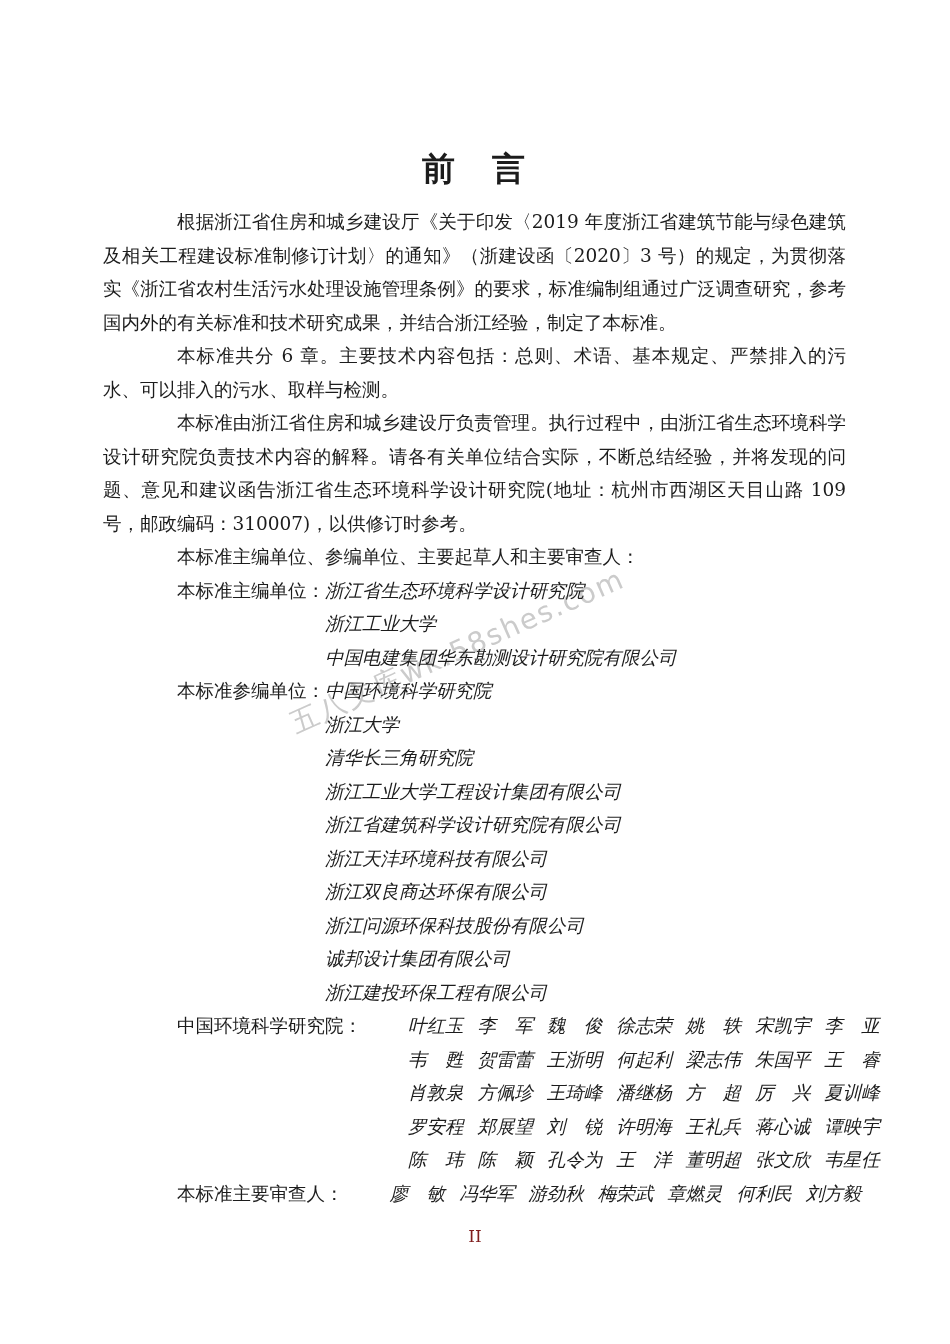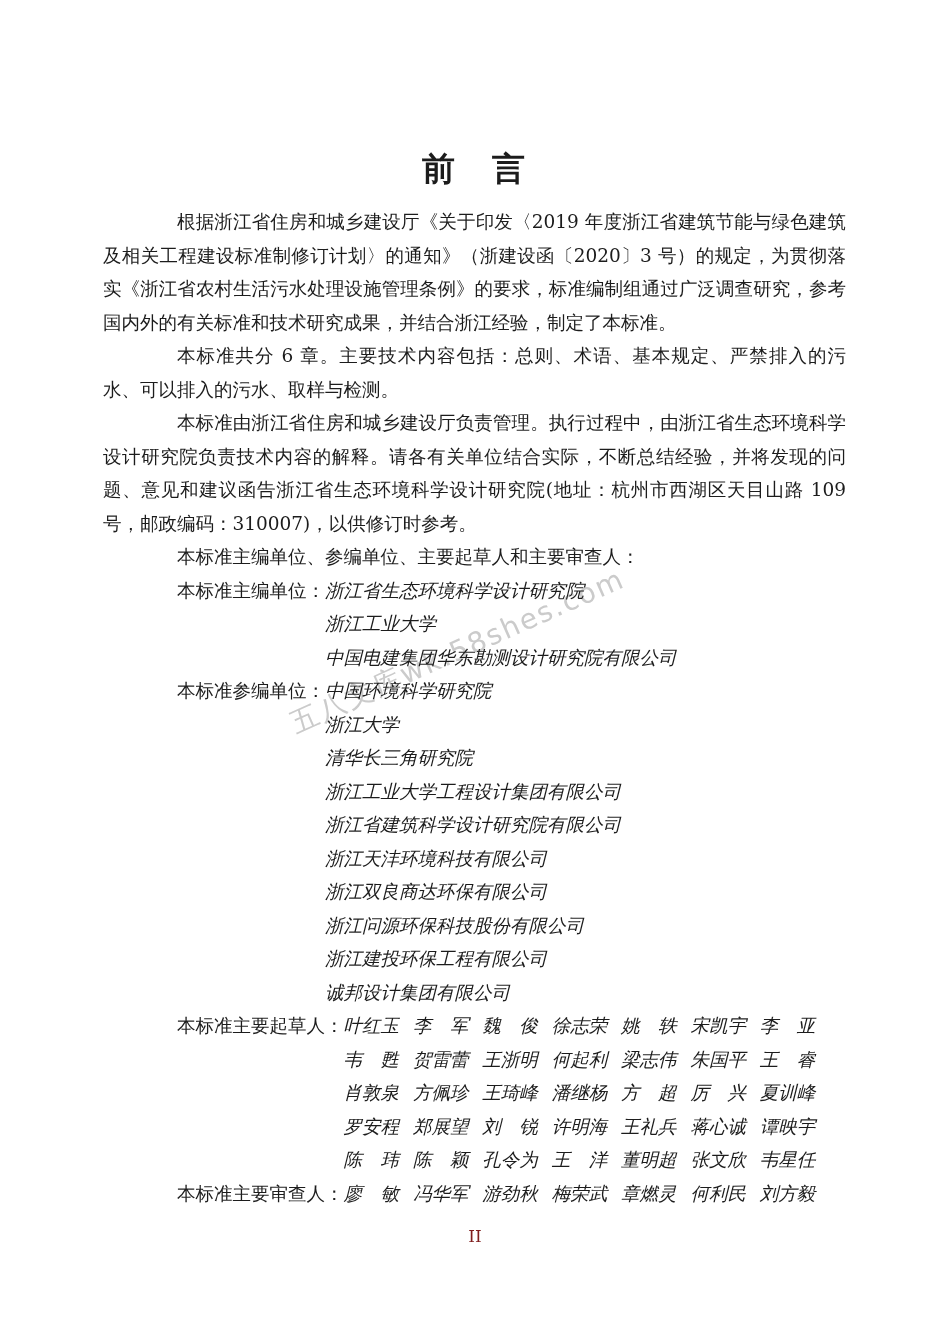--- a/index.html
+++ b/index.html
@@ -55,20 +55,21 @@
   .hang-list {
     flex: 1 1 auto;
     font-style: italic;
   }
   .hang-list > div {
     white-space: pre;
   }
   .name-rows > div {
     word-spacing: 8px;
     white-space: pre;
+    margin-left: 46px;
   }
   .watermark {
     position: absolute;
     left: 292px;
     top: 706px;
     transform: rotate(-24deg);
     transform-origin: left center;
     font-size: 28px;
     letter-spacing: 2px;
     color: #cbcbcb;
@@ -117,27 +118,27 @@
         <span class="hang-label">本标准参编单位：</span>
         <div class="hang-list">
           <div>中国环境科学研究院</div>
           <div>浙江大学</div>
           <div>清华长三角研究院</div>
           <div>浙江工业大学工程设计集团有限公司</div>
           <div>浙江省建筑科学设计研究院有限公司</div>
           <div>浙江天沣环境科技有限公司</div>
           <div>浙江双良商达环保有限公司</div>
           <div>浙江问源环保科技股份有限公司</div>
+          <div>诚邦设计集团有限公司</div>
           <div>浙江建投环保工程有限公司</div>
-          <div>诚邦设计集团有限公司</div>
         </div>
       </div>
 
       <div class="hang">
-        <span class="hang-label">本标准主要起草人：</span>
+        <span class="hang-label">中国环境科学研究院：</span>
         <div class="hang-list name-rows">
           <div>叶红玉 李　军 魏　俊 徐志荣 姚　轶 宋凯宇 李　亚</div>
           <div>韦　甦 贺雷蕾 王浙明 何起利 梁志伟 朱国平 王　睿</div>
           <div>肖敦泉 方佩珍 王琦峰 潘继杨 方　超 厉　兴 夏训峰</div>
           <div>罗安程 郑展望 刘　锐 许明海 王礼兵 蒋心诚 谭映宇</div>
           <div>陈　玮 陈　颖 孔令为 王　洋 董明超 张文欣 韦星任</div>
         </div>
       </div>
 
       <div class="hang">

